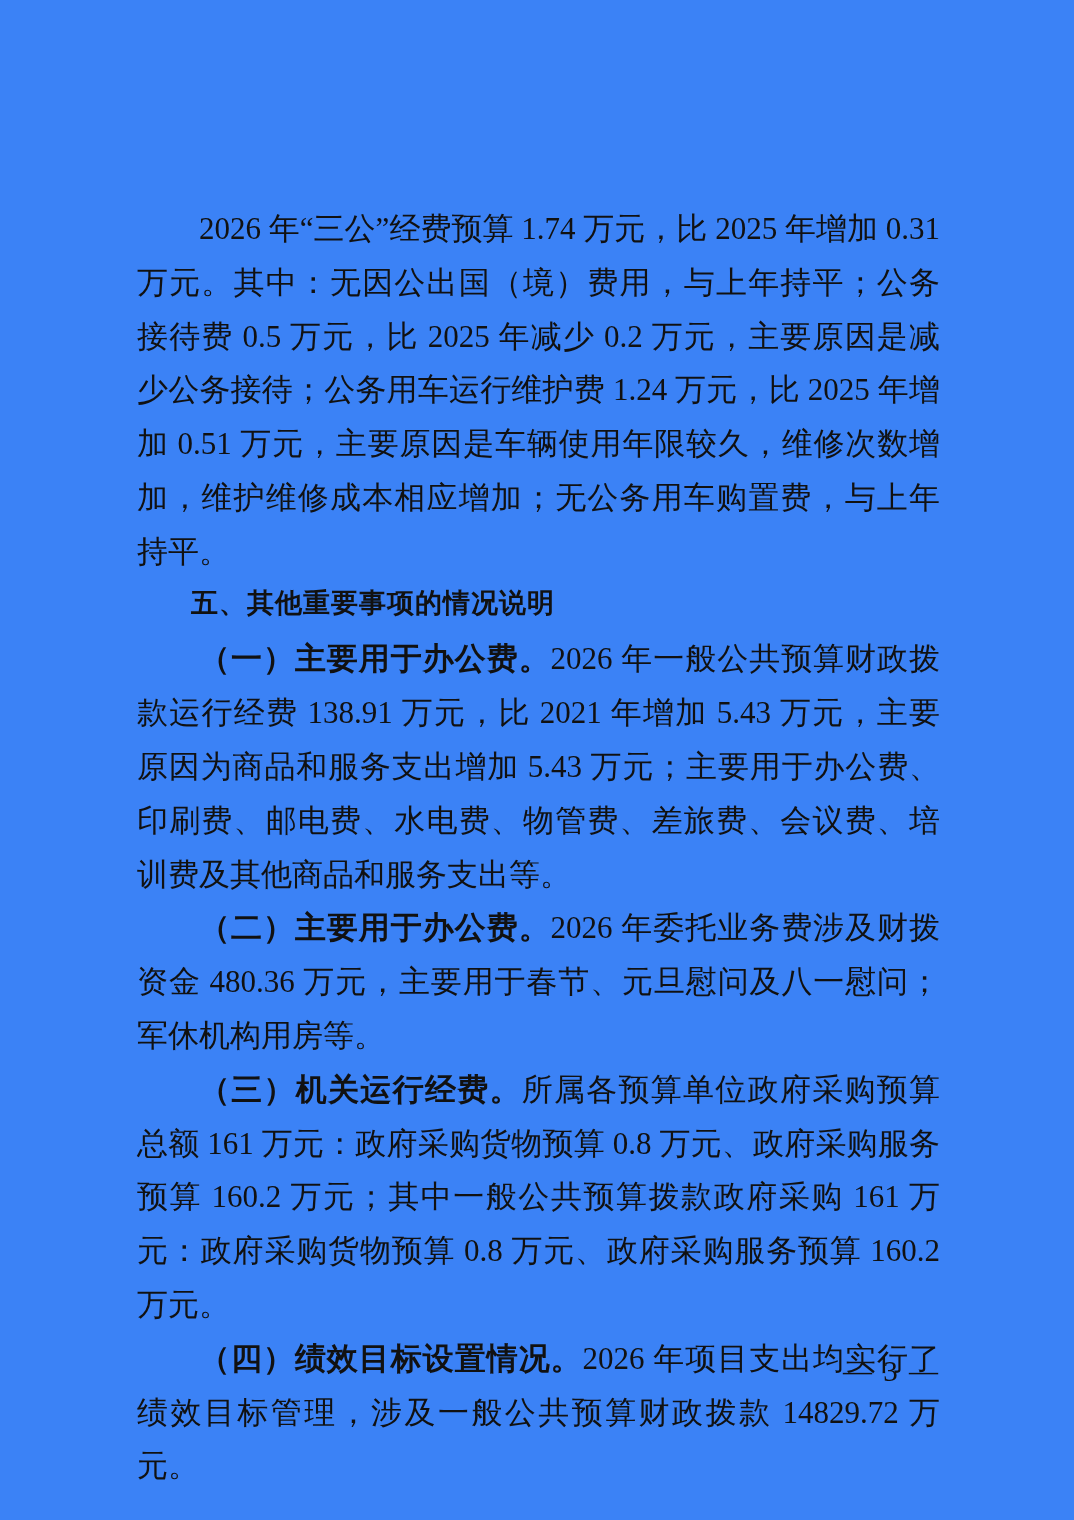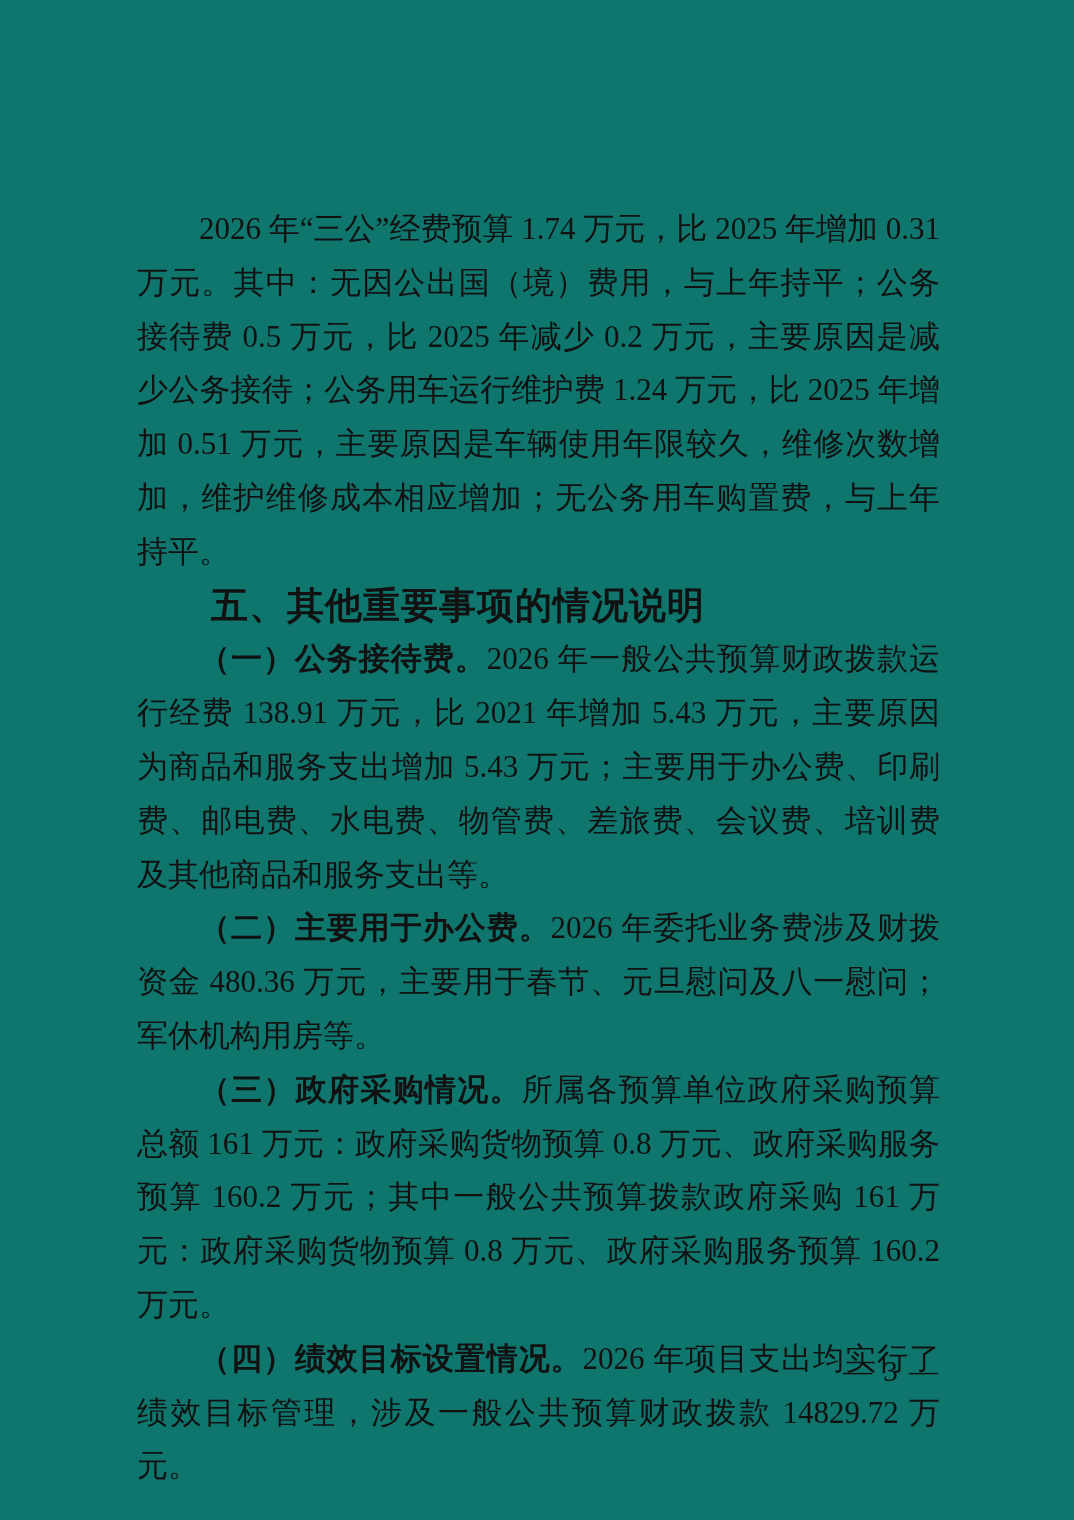--- a/index.html
+++ b/index.html
@@ -6,21 +6,21 @@
   html, body {
     margin: 0;
     padding: 0;
     background: #ffffff;
   }
   .page {
     position: relative;
     width: 1074px;
     height: 1520px;
     margin: 0 auto;
-    background: #0f766e;
+    background: #3b82f6;
     color: #111111;
     font-family: "Liberation Serif", "DejaVu Serif", serif;
     overflow: hidden;
   }
   .content {
     position: absolute;
     left: 137px;
     top: 202px;
     width: 803px;
     font-size: 31px;
@@ -30,23 +30,23 @@
   }
   .para {
     margin: 0;
     text-indent: 2em;
   }
   .para .lead {
     font-weight: 700;
   }
   .heading {
     margin: 0;
-    font-family: Liberation Serif, serif;
+    font-family: Liberation Mono, monospace;
     font-weight: 700;
-    font-size: 37px;
+    font-size: 27px;
     line-height: 53.8px;
     text-indent: 2em;
     letter-spacing: 1px;
   }
   .footer {
     position: absolute;
     top: 1357px;
     right: 134px;
     font-size: 29px;
     line-height: 29px;
@@ -57,24 +57,24 @@
 </head>
 <body>
 
 <div class="page">
   <main class="content">
 
     <p class="para"><span>2026 年“三公”经费预算 1.74 万元，比 2025 年增加 0.31 万元。其中：无因公出国（境）费用，与上年持平；公务接待费 0.5 万元，比 2025 年减少 0.2 万元，主要原因是减少公务接待；公务用车运行维护费 1.24 万元，比 2025 年增加 0.51 万元，主要原因是车辆使用年限较久，维修次数增加，维护维修成本相应增加；无公务用车购置费，与上年持平。</span></p>
 
     <h2 class="heading">五、其他重要事项的情况说明</h2>
 
-    <p class="para"><span class="lead">（一）公务接待费。</span><span>2026 年一般公共预算财政拨款运行经费 138.91 万元，比 2021 年增加 5.43 万元，主要原因为商品和服务支出增加 5.43 万元；主要用于办公费、印刷费、邮电费、水电费、物管费、差旅费、会议费、培训费及其他商品和服务支出等。</span></p>
+    <p class="para"><span class="lead">（一）主要用于办公费。</span><span>2026 年一般公共预算财政拨款运行经费 138.91 万元，比 2021 年增加 5.43 万元，主要原因为商品和服务支出增加 5.43 万元；主要用于办公费、印刷费、邮电费、水电费、物管费、差旅费、会议费、培训费及其他商品和服务支出等。</span></p>
 
     <p class="para"><span class="lead">（二）主要用于办公费。</span><span>2026 年委托业务费涉及财拨资金 480.36 万元，主要用于春节、元旦慰问及八一慰问；军休机构用房等。</span></p>
 
-    <p class="para"><span class="lead">（三）政府采购情况。</span><span>所属各预算单位政府采购预算总额 161 万元：政府采购货物预算 0.8 万元、政府采购服务预算 160.2 万元；其中一般公共预算拨款政府采购 161 万元：政府采购货物预算 0.8 万元、政府采购服务预算 160.2 万元。</span></p>
+    <p class="para"><span class="lead">（三）机关运行经费。</span><span>所属各预算单位政府采购预算总额 161 万元：政府采购货物预算 0.8 万元、政府采购服务预算 160.2 万元；其中一般公共预算拨款政府采购 161 万元：政府采购货物预算 0.8 万元、政府采购服务预算 160.2 万元。</span></p>
 
     <p class="para"><span class="lead">（四）绩效目标设置情况。</span><span>2026 年项目支出均实行了绩效目标管理，涉及一般公共预算财政拨款 14829.72 万元。</span></p>
 
   </main>
 
   <div class="footer">— 3 —</div>
 </div>
 
 </body></html>

